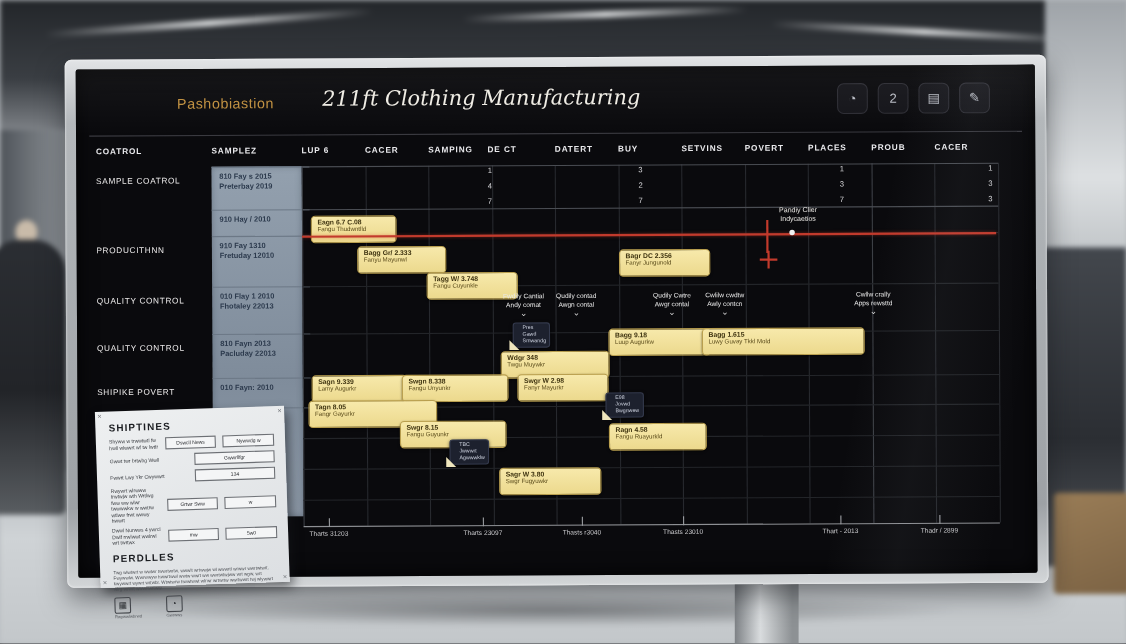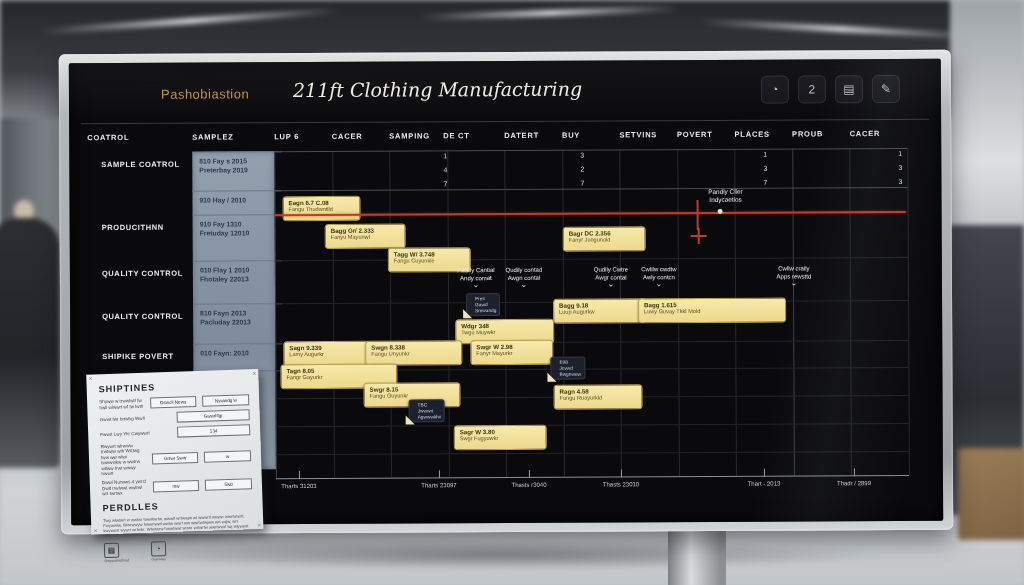--- a/index.html
+++ b/index.html
@@ -46,21 +46,21 @@
   .logo{left:92px;top:24px;color:#c08f3e;font-size:13px;letter-spacing:.5px;}
   .title{left:224px;top:17px;color:#efece4;font-size:19px;font-style:italic;
     font-family:"DejaVu Serif",serif;}
   .tbtn{width:26px;height:26px;border-radius:6px;background:#141419;border:1px solid #2c2c33;
     color:#b9bcc4;font-size:12px;display:flex;align-items:center;justify-content:center;}
   #toolbar{left:692px;top:16px;display:flex;gap:9px;}
   .hdr-sep{left:12px;top:60px;width:848px;height:1px;background:#3a3a40;}
   
   .th{color:#e9e9ec;font-size:7.5px;font-weight:bold;letter-spacing:.8px;top:70px;
     white-space:nowrap;}
-  .rowlabel{color:#eceaea;font-size:7.5px;font-weight:bold;letter-spacing:.6px;left:18px;width:100px;margin-left:14px;}
+  .rowlabel{color:#eceaea;font-size:7.5px;font-weight:normal;letter-spacing:.6px;left:18px;width:100px;}
   .datecol{left:123px;top:89px;width:82px;height:318px;
     background:linear-gradient(180deg,#93a0ae,#7f8c9b 60%,#8d99a7);box-shadow:inset 0 0 6px rgba(30,40,55,.35);}
   .daterow{position:absolute;left:0;width:82px;border-top:1px solid #6c7886;padding:4px 0 0 7px;
     color:#2c3a4d;font-size:6.8px;font-weight:bold;line-height:9px;}
   
   .vline{top:89px;width:1px;height:327px;background:#27292e;}
   .hline{left:205px;width:633px;height:1px;background:#232529;}
   .hline.bright{background:#4a4d53;}
   .bar{height:21px;border-radius:4px;background:linear-gradient(180deg,#f7e9ab,#ecd98d);
     border:1px solid #b99f4f;box-shadow:0 1px 2px rgba(0,0,0,.6);padding:2px 4px 0 5px;overflow:hidden;}

